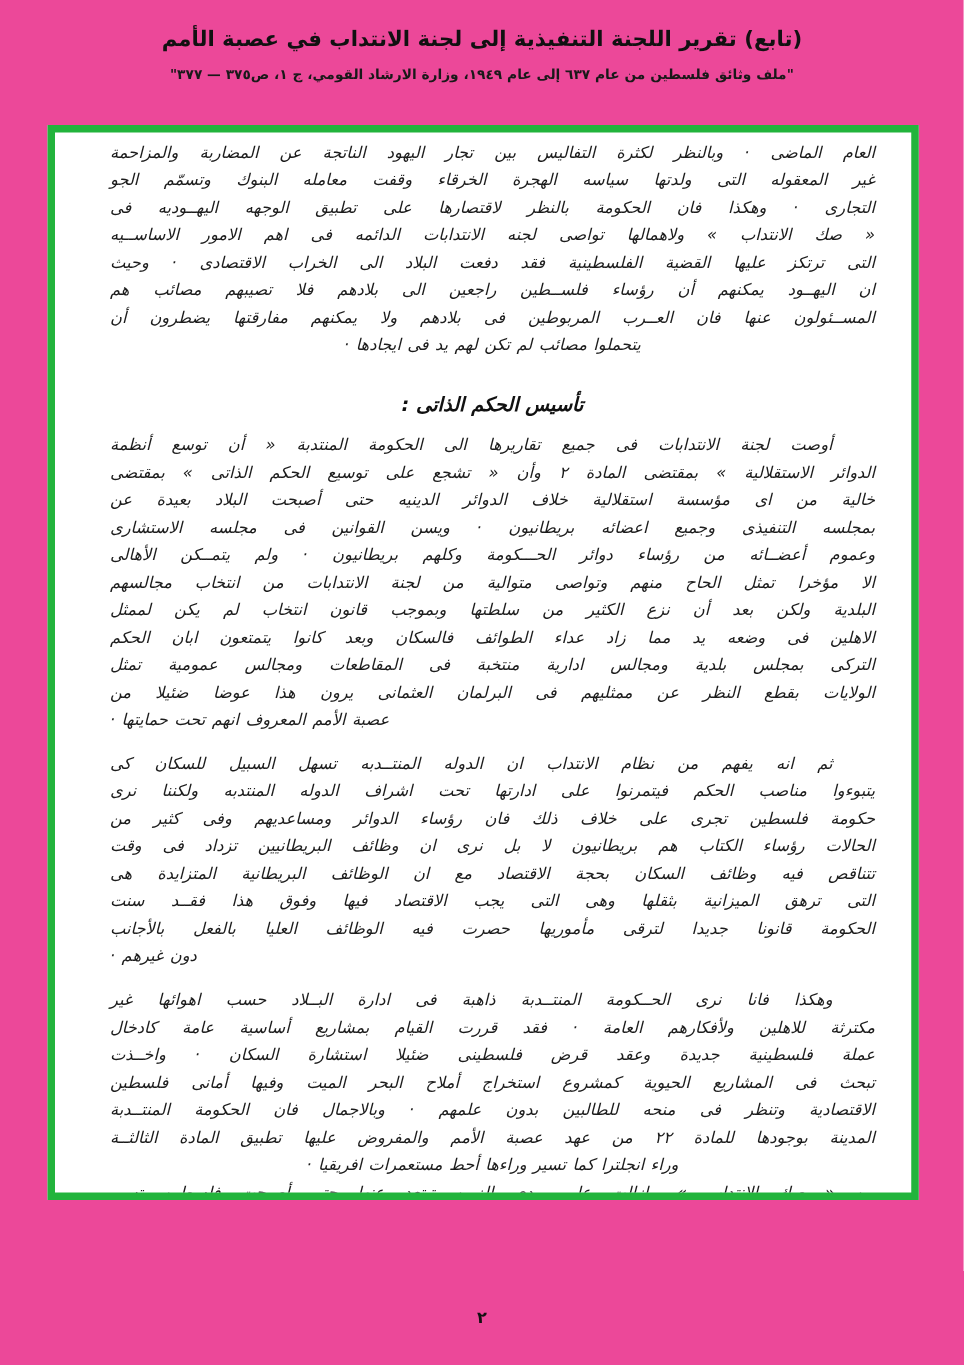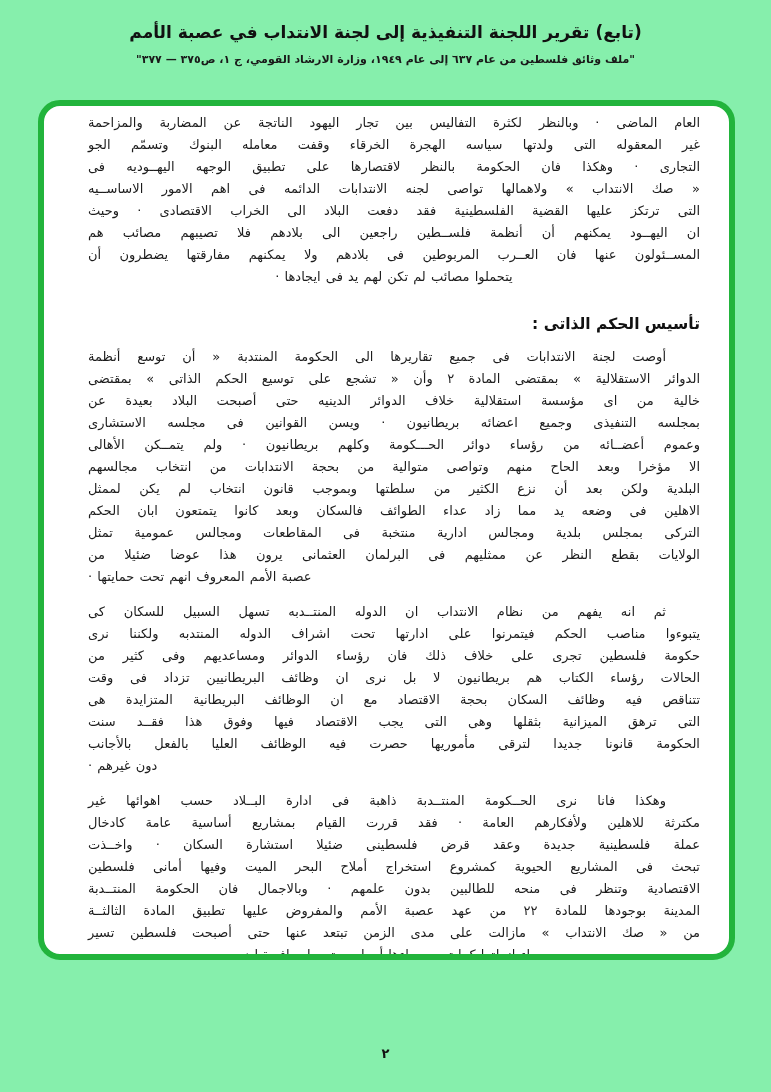--- a/index.html
+++ b/index.html
@@ -4,21 +4,21 @@
 <style>
   html, body {
     margin: 0;
     padding: 0;
     background: #ffffff;
   }
   .page {
     position: relative;
     width: 771px;
     height: 1092px;
-    background: #86efac;
+    background: #ec4899;
     direction: rtl;
     font-family: "DejaVu Sans", sans-serif;
     color: #1b1b1b;
     overflow: hidden;
   }
   .header {
     position: absolute;
     top: 22px;
     left: 0;
     right: 0;
@@ -37,43 +37,44 @@
     color: #191919;
   }
   .content-frame {
     position: absolute;
     left: 38px;
     top: 100px;
     width: 697px;
     height: 860px;
     box-sizing: border-box;
     border: 6px solid #22b43c;
-    border-radius: 22px;
+    border-radius: 0;
     padding: 6px 29px 0 44px;
     overflow: hidden;
     background: #ffffff;
+    font-style: italic;
   }
   .para { margin: 0; }
   .tline {
     font-size: 13px;
     line-height: 22px;
     text-align: justify;
     text-align-last: justify;
     color: #1c1c1c;
     word-spacing: 1px;
   }
   .tline.indent { padding-right: 34px; }
   .tline.end-left { text-align-last: left; }
   .tline.end-center { text-align-last: center; }
   .section-heading {
     margin: 24px 0 10px 0;
     font-size: 15.5px;
     line-height: 24px;
     font-weight: bold;
-    text-align: right;
+    text-align: center;
     color: #111;
   }
   .gap { height: 13px; }
   .footer {
     position: absolute;
     bottom: 30px;
     left: 0;
     right: 0;
     text-align: center;
   }
@@ -94,34 +95,34 @@
   </div>
 
   <div class="content-frame" style="border-color:#22b43c">
 
     <div class="para">
       <div class="tline">العام الماضى · وبالنظر لكثرة التفاليس بين تجار اليهود الناتجة عن المضاربة والمزاحمة</div>
       <div class="tline">غير المعقوله التى ولدتها سياسه الهجرة الخرقاء وقفت معامله البنوك وتسمّم الجو</div>
       <div class="tline">التجارى · وهكذا فان الحكومة بالنظر لاقتصارها على تطبيق الوجهه اليهــوديه فى</div>
       <div class="tline">« صك الانتداب » ولاهمالها تواصى لجنه الانتدابات الدائمه فى اهم الامور الاساســيه</div>
       <div class="tline">التى ترتكز عليها القضية الفلسطينية فقد دفعت البلاد الى الخراب الاقتصادى · وحيث</div>
-      <div class="tline">ان اليهــود يمكنهم أن أنظمة فلســطين راجعين الى بلادهم فلا تصيبهم مصائب هم</div>
+      <div class="tline">ان اليهــود يمكنهم أن رؤساء فلســطين راجعين الى بلادهم فلا تصيبهم مصائب هم</div>
       <div class="tline">المســئولون عنها فان العــرب المربوطين فى بلادهم ولا يمكنهم مفارقتها يضطرون أن</div>
       <div class="tline end-center">يتحملوا مصائب لم تكن لهم يد فى ايجادها ·</div>
     </div>
 
     <div class="section-heading">تأسيس الحكم الذاتى :</div>
 
     <div class="para">
       <div class="tline indent">أوصت لجنة الانتدابات فى جميع تقاريرها الى الحكومة المنتدبة « أن توسع أنظمة</div>
       <div class="tline">الدوائر الاستقلالية » بمقتضى المادة ٢ وأن « تشجع على توسيع الحكم الذاتى » بمقتضى</div>
       <div class="tline">خالية من اى مؤسسة استقلالية خلاف الدوائر الدينيه حتى أصبحت البلاد بعيدة عن</div>
       <div class="tline">بمجلسه التنفيذى وجميع اعضائه بريطانيون · ويسن القوانين فى مجلسه الاستشارى</div>
       <div class="tline">وعموم أعضــائه من رؤساء دوائر الحـــكومة وكلهم بريطانيون · ولم يتمــكن الأهالى</div>
-      <div class="tline">الا مؤخرا وبعد الحاح منهم وتواصى متوالية من بحجة الانتدابات من انتخاب مجالسهم</div>
+      <div class="tline">الا مؤخرا تمثل الحاح منهم وتواصى متوالية من لجنة الانتدابات من انتخاب مجالسهم</div>
       <div class="tline">البلدية ولكن بعد أن نزع الكثير من سلطتها وبموجب قانون انتخاب لم يكن لممثل</div>
       <div class="tline">الاهلين فى وضعه يد مما زاد عداء الطوائف فالسكان وبعد كانوا يتمتعون ابان الحكم</div>
       <div class="tline">التركى بمجلس بلدية ومجالس ادارية منتخبة فى المقاطعات ومجالس عمومية تمثل</div>
       <div class="tline">الولايات بقطع النظر عن ممثليهم فى البرلمان العثمانى يرون هذا عوضا ضئيلا من</div>
       <div class="tline end-left">عصبة الأمم المعروف انهم تحت حمايتها ·</div>
     </div>
 
     <div class="gap"></div>
 
     <div class="para">
@@ -137,22 +138,22 @@
 
     <div class="gap"></div>
 
     <div class="para">
       <div class="tline indent">وهكذا فانا نرى الحــكومة المنتــدبة ذاهبة فى ادارة البــلاد حسب اهوائها غير</div>
       <div class="tline">مكترثة للاهلين ولأفكارهم العامة · فقد قررت القيام بمشاريع أساسية عامة كادخال</div>
       <div class="tline">عملة فلسطينية جديدة وعقد قرض فلسطينى ضئيلا استشارة السكان · واخــذت</div>
       <div class="tline">تبحث فى المشاريع الحيوية كمشروع استخراج أملاح البحر الميت وفيها أمانى فلسطين</div>
       <div class="tline">الاقتصادية وتنظر فى منحه للطالبين بدون علمهم · وبالاجمال فان الحكومة المنتــدبة</div>
       <div class="tline">المدينة بوجودها للمادة ٢٢ من عهد عصبة الأمم والمفروض عليها تطبيق المادة الثالثــة</div>
+      <div class="tline end-center">وراء انجلترا كما تسير وراءها أحط مستعمرات افريقيا ·</div>
       <div class="tline">من « صك الانتداب » مازالت على مدى الزمن تبتعد عنها حتى أصبحت فلسطين تسير</div>
-      <div class="tline end-center">وراء انجلترا كما تسير وراءها أحط مستعمرات افريقيا ·</div>
     </div>
 
   </div>
 
   <div class="footer">
     <span class="page-number">٢</span>
   </div>
 
 </div>
 

